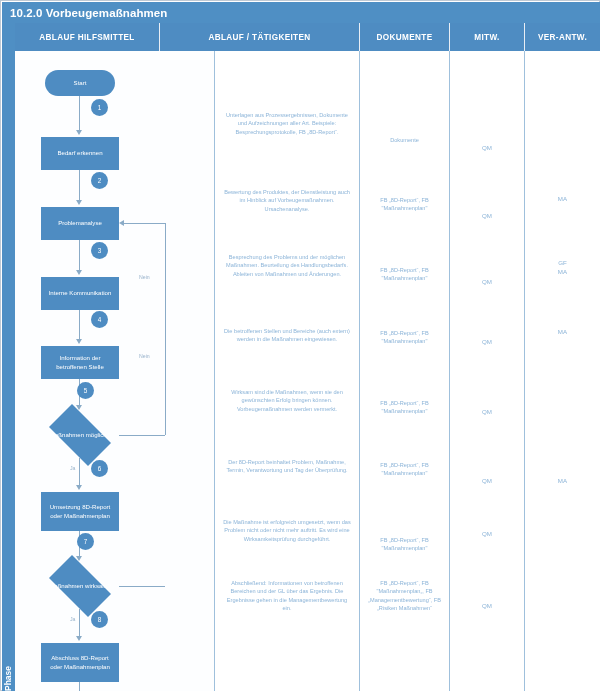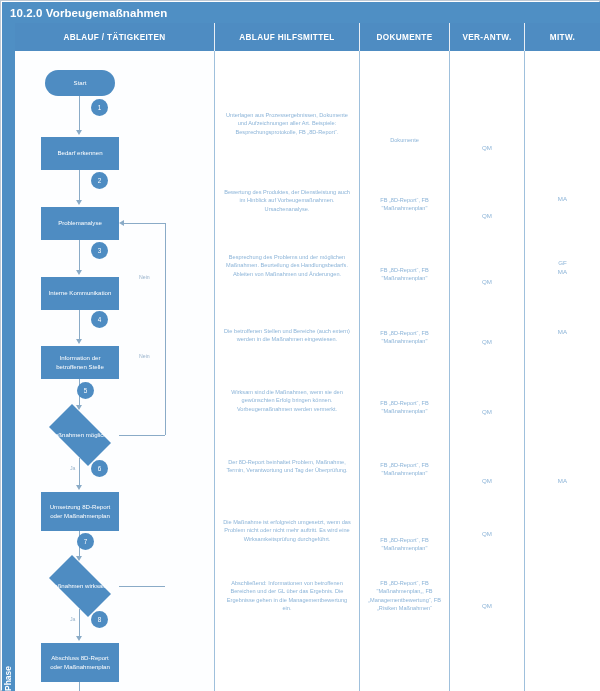--- a/index.html
+++ b/index.html
@@ -147,25 +147,25 @@
 
 <div class="page">
 
   <div class="titlebar">10.2.0 Vorbeugemaßnahmen</div>
 
   <div class="phase-rail">
     <div class="phase-label">Phase</div>
   </div>
 
   <div class="headrow">
+    <div class="headcell c1">ABLAUF HILFSMITTEL</div>
     <div class="headcell c0">ABLAUF / TÄTIGKEITEN</div>
-    <div class="headcell c1">ABLAUF HILFSMITTEL</div>
     <div class="headcell c2">DOKUMENTE</div>
+    <div class="headcell c4">MITW.</div>
     <div class="headcell c3">VER-ANTW.</div>
-    <div class="headcell c4">MITW.</div>
   </div>
 
   <div class="body">
 
     <div class="col flow">
 
       <div class="node terminal" style="left:30px;top:19px;width:70px;height:26px;">Start</div>
 
       <div class="conn vline" style="left:64px;top:45px;height:36px;"></div>
       <div class="arrow-d" style="left:61px;top:79px;"></div>

